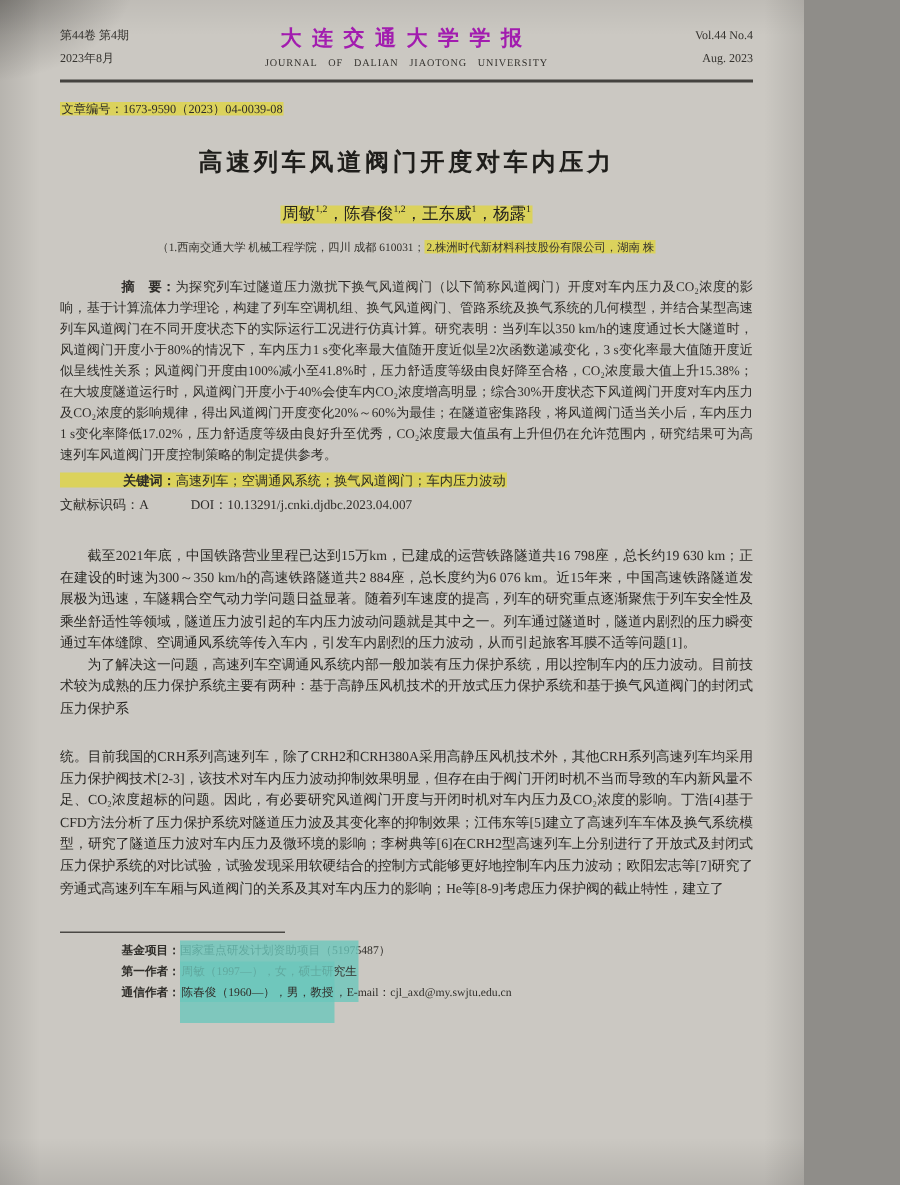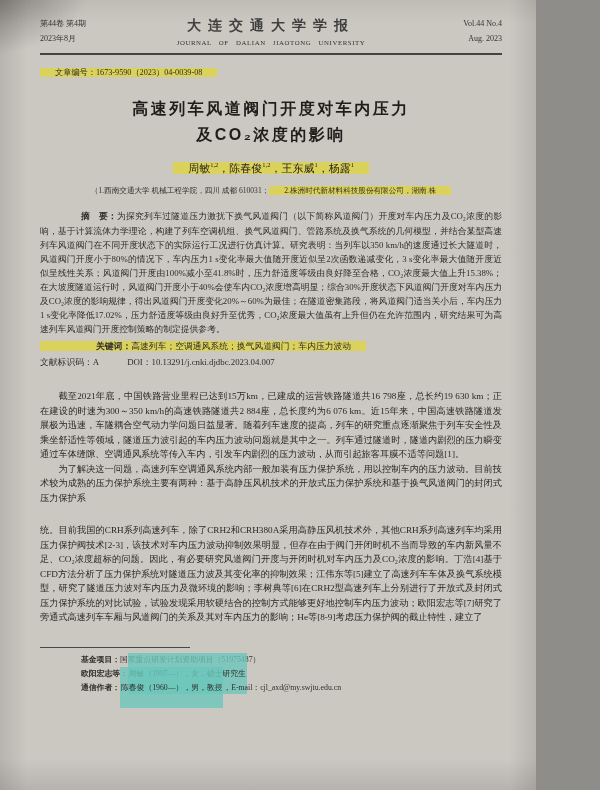--- a/index.html
+++ b/index.html
@@ -16,21 +16,21 @@
       linear-gradient(90deg, rgba(0,0,0,0.10), transparent 5%, transparent 95%, rgba(0,0,0,0.10)),
       linear-gradient(0deg, rgba(0,0,0,0.10), transparent 4%, transparent 97%, rgba(0,0,0,0.06));
   }
   .content { position:relative; padding:16px 34px 0 40px; }
 
   
   .masthead { display:flex; justify-content:space-between; align-items:center; font-size:8px; color:#35332f; }
   .mast-left { width:92px; text-align:left; line-height:1.9; }
   .mast-right { width:92px; text-align:right; line-height:1.9; }
   .mast-center { flex:1; text-align:center; }
-  .journal-cn { font-family:"Liberation Sans", sans-serif; font-weight:700; font-size:14px; letter-spacing:7px; color:#404040; }
+  .journal-cn { font-family:"Liberation Sans", sans-serif; font-weight:700; font-size:14px; letter-spacing:7px; color:#a21caf; }
   .journal-en { font-size:6.8px; letter-spacing:0.6px; word-spacing:5px; margin-top:4px; }
   .mast-rule { border-top:2px solid #45433f; margin-top:7px; }
 
   .article-no { margin-top:12px; font-size:8.2px; }
 
   .title { margin:18px 0 0; text-align:center; font-size:16px; line-height:1.62; letter-spacing:2.5px;
            font-family:"Liberation Sans", sans-serif; font-weight:700; color:#1f1e1b; }
   .title span { display:block; }
 
   .authors { margin-top:13px; text-align:center; font-size:11px; color:#262420; }
@@ -46,21 +46,21 @@
   .doc-code { margin-right:28px; }
 
   .body-cols { display:flex; gap:18px; margin-top:20px;flex-direction:column; }
   .col { flex:1; font-size:9.2px; line-height:1.58; text-align:justify; color:#2a2825; }
   .col p { margin:0; }
   .col p.indent { text-indent:2em; }
 
   .footnotes { margin-top:22px; font-size:7.8px; line-height:1.8; color:#302e2a; }
   .fn-rule { width:150px; border-top:1px solid #4a4844; margin-bottom:5px; }
 
-  .hl-y { background:rgba(224,213,58,0.75); padding:0 15px; }
+  .hl-y { background:rgba(224,213,58,0.75); padding:0 1px; }
   .hl-t { background:rgba(108,199,188,0.8); padding:16px 1px;text-align:right; }
 </style>
 </head>
 <body>
 
 <div class="page">
   <div class="content">
 
     <header class="masthead">
       <div class="mast-left">
@@ -78,21 +78,20 @@
     </header>
 
     <div class="mast-rule"></div>
 
     <div class="article-no">
       <span class="hl-y">文章编号：1673-9590（2023）04-0039-08</span>
     </div>
 
     <h1 class="title">
       <span>高速列车风道阀门开度对车内压力</span>
-      <span>及CO₂浓度的影响</span>
     </h1>
 
     <div class="authors">
       <span class="hl-y"><span>周敏</span><sup>1,2</sup><span>，陈春俊</span><sup>1,2</sup><span>，王东威</span><sup>1</sup><span>，杨露</span><sup>1</sup></span>
     </div>
 
     <div class="affil">
       <div><span>（1.西南交通大学 机械工程学院，四川 成都 610031；</span><span class="hl-y">2.株洲时代新材料科技股份有限公司，湖南 株</span></div>
     </div>
 
@@ -117,21 +116,21 @@
         <p>统。目前我国的CRH系列高速列车，除了CRH2和CRH380A采用高静压风机技术外，其他CRH系列高速列车均采用压力保护阀技术[2-3]，该技术对车内压力波动抑制效果明显，但存在由于阀门开闭时机不当而导致的车内新风量不足、CO₂浓度超标的问题。因此，有必要研究风道阀门开度与开闭时机对车内压力及CO₂浓度的影响。丁浩[4]基于CFD方法分析了压力保护系统对隧道压力波及其变化率的抑制效果；江伟东等[5]建立了高速列车车体及换气系统模型，研究了隧道压力波对车内压力及微环境的影响；李树典等[6]在CRH2型高速列车上分别进行了开放式及封闭式压力保护系统的对比试验，试验发现采用软硬结合的控制方式能够更好地控制车内压力波动；欧阳宏志等[7]研究了旁通式高速列车车厢与风道阀门的关系及其对车内压力的影响；He等[8-9]考虑压力保护阀的截止特性，建立了</p>
       </div>
     </div>
 
     <footer class="footnotes">
       <div class="fn-rule"></div>
       <div>
         <span class="lbl">基金项目：</span><span>国家重点研发计划资助项目（51975487）</span>
       </div>
       <div>
-        <span class="lbl">欧阳宏志等：</span><span class="hl-t">周敏（1997—），女，硕士研究生</span>
+        <span class="lbl">第一作者：</span><span class="hl-t">周敏（1997—），女，硕士研究生</span>
       </div>
       <div>
         <span class="lbl">通信作者：</span><span class="hl-t">陈春俊（1960—），男，教授</span><span>，E-mail：cjl_axd@my.swjtu.edu.cn</span>
       </div>
     </footer>
 
   </div>
 </div>
 
 </body></html>

